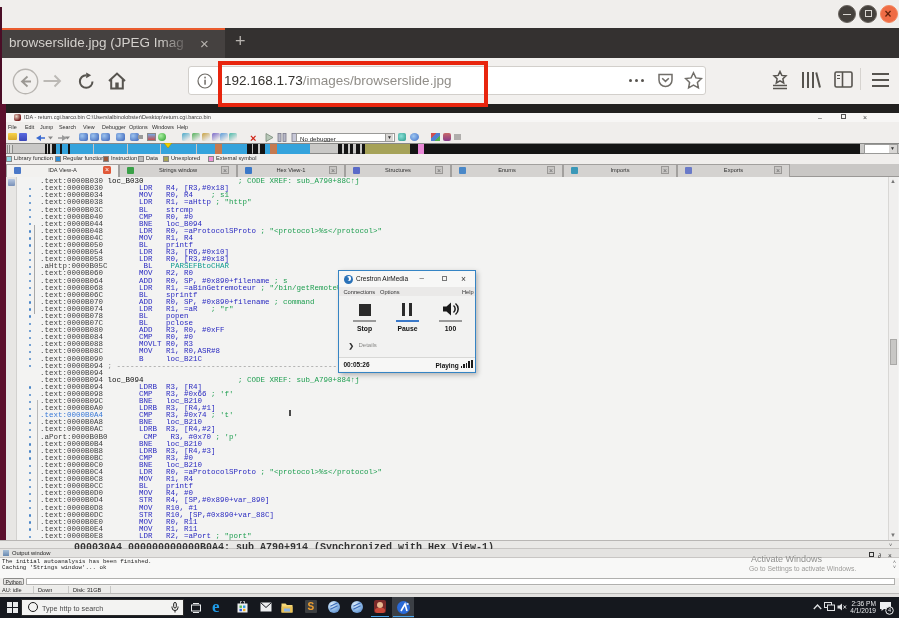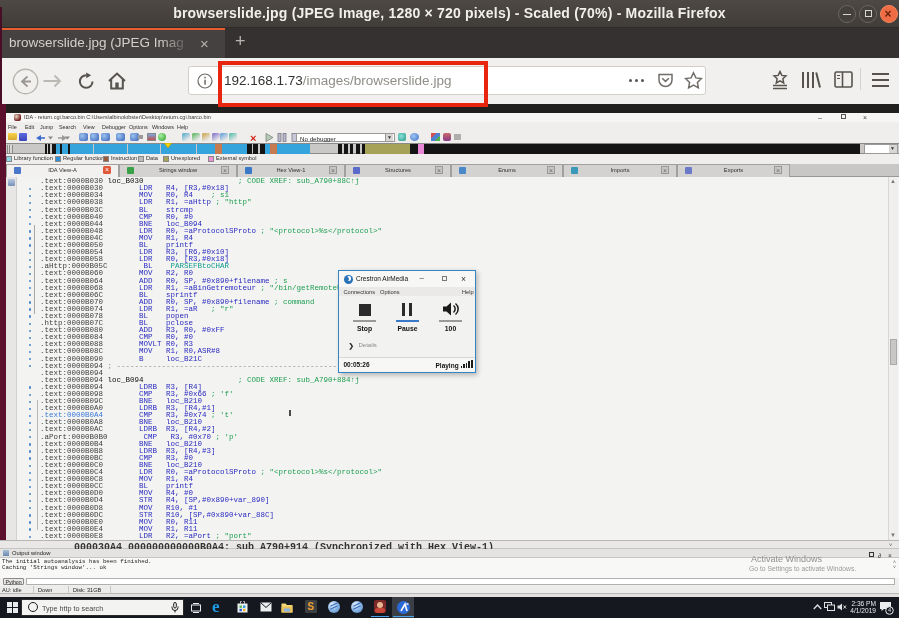--- a/index.html
+++ b/index.html
@@ -2,23 +2,20 @@
 <html><head><meta charset="utf-8">
 <style>
 *{margin:0;padding:0;box-sizing:border-box;}
 html,body{width:899px;height:618px;overflow:hidden;background:#000;}
 body{font-family:"Liberation Sans",sans-serif;}
 #st{position:absolute;left:0;top:0;width:899px;height:618px;overflow:hidden;background:#f0eeec;}
 .ab{position:absolute;}
 .mono{font-family:"Liberation Mono",monospace;}
 </style></head><body>
 <div id="st">
-<div class="ab" style="left:0;top:0;width:899px;height:28px;background:linear-gradient(#4e4945,#403c38);border-bottom:1px solid #2e2b29;">
-<div class="ab" style="left:0;top:5px;width:899px;text-align:center;font-size:14px;font-weight:bold;color:#f1efec;letter-spacing:.2px;">browserslide.jpg (JPEG Image, 1280 × 720 pixels) - Scaled (70%) - Mozilla Firefox</div>
-</div>
 <div class="ab" style="left:838px;top:4.5px;width:18px;height:18px;border-radius:50%;background:#44403c;border:1px solid #6b6560;">
       <div class="ab" style="left:4px;top:8px;width:8px;height:1.6px;background:#d9d6d2;"></div>
     </div>
     <div class="ab" style="left:859px;top:4.5px;width:18px;height:18px;border-radius:50%;background:#44403c;border:1px solid #6b6560;">
       <div class="ab" style="left:4.5px;top:4.5px;width:7px;height:7px;border:1.4px solid #d9d6d2;"></div>
     </div>
     <div class="ab" style="left:880px;top:4.5px;width:18px;height:18px;border-radius:50%;background:#ef6c45;border:1px solid #f5885e;">
       <div class="ab" style="left:3.5px;top:2px;width:10px;height:12px;color:#64230c;font-size:12px;font-weight:bold;line-height:12px;">×</div>
     </div>
     <div class="ab" style="left:0;top:28px;width:899px;height:30px;background:#343130;">
@@ -231,21 +228,21 @@
 <span style="color:#3e3e3e">.text:0000B054</span>        <span style="color:#2a2ac0">LDR   </span><span style="color:#2a2ac0">R3, [R6,#0x10]</span>
 <span style="color:#3e3e3e">.text:0000B058</span>        <span style="color:#2a2ac0">LDR   </span><span style="color:#2a2ac0">R0, [R3,#0x18]</span>
 <span style="color:#3e3e3e">.aHttp:0000B05C</span>        <span style="color:#2a2ac0">BL    </span><span style="color:#0f9b8e">PARSEFBtoCHAR</span>
 <span style="color:#3e3e3e">.text:0000B060</span>        <span style="color:#2a2ac0">MOV   </span><span style="color:#2a2ac0">R2, R0</span>
 <span style="color:#3e3e3e">.text:0000B064</span>        <span style="color:#2a2ac0">ADD   </span><span style="color:#2a2ac0">R0, SP, #0x890+filename</span> <span style="color:#1e9e50">; s</span>
 <span style="color:#3e3e3e">.text:0000B068</span>        <span style="color:#2a2ac0">LDR   </span><span style="color:#2a2ac0">R1, =aBinGetremoteur</span> <span style="color:#1e9e50">; "/bin/getRemoteURL.sh %s"</span>
 <span style="color:#3e3e3e">.text:0000B06C</span>        <span style="color:#2a2ac0">BL    </span><span style="color:#2a2ac0">sprintf</span>
 <span style="color:#3e3e3e">.text:0000B070</span>        <span style="color:#2a2ac0">ADD   </span><span style="color:#2a2ac0">R0, SP, #0x890+filename</span> <span style="color:#1e9e50">; command</span>
 <span style="color:#3e3e3e">.text:0000B074</span>        <span style="color:#2a2ac0">LDR   </span><span style="color:#2a2ac0">R1, =aR</span>   <span style="color:#1e9e50">; "r"</span>
 <span style="color:#3e3e3e">.text:0000B078</span>        <span style="color:#2a2ac0">BL    </span><span style="color:#2a2ac0">popen</span>
-<span style="color:#3e3e3e">.http:0000B07C</span>        <span style="color:#2a2ac0">BL    </span><span style="color:#2a2ac0">pclose</span>
+<span style="color:#3e3e3e">.text:0000B07C</span>        <span style="color:#2a2ac0">BL    </span><span style="color:#2a2ac0">pclose</span>
 <span style="color:#3e3e3e">.text:0000B080</span>        <span style="color:#2a2ac0">ADD   </span><span style="color:#2a2ac0">R3, R0, #0xFF</span>
 <span style="color:#3e3e3e">.text:0000B084</span>        <span style="color:#2a2ac0">CMP   </span><span style="color:#2a2ac0">R0, #0</span>
 <span style="color:#3e3e3e">.text:0000B088</span>        <span style="color:#2a2ac0">MOVLT </span><span style="color:#2a2ac0">R0, R3</span>
 <span style="color:#3e3e3e">.text:0000B08C</span>        <span style="color:#2a2ac0">MOV   </span><span style="color:#2a2ac0">R1, R0,ASR#8</span>
 <span style="color:#3e3e3e">.text:0000B090</span>        <span style="color:#2a2ac0">B     </span><span style="color:#2a2ac0">loc_B21C</span>
 <span style="color:#3e3e3e">.text:0000B094</span> <span style="color:#8a8a8a">; -----------------------------------------------------</span>
 <span style="color:#3e3e3e">.text:0000B094</span>
 <span style="color:#3e3e3e">.text:0000B094</span> <span style="color:#111111">loc_B094</span>                     <span style="color:#1e9e50">; CODE XREF: sub_A790+884↑j</span>
 <span style="color:#3e3e3e">.text:0000B094</span>        <span style="color:#2a2ac0">LDRB  </span><span style="color:#2a2ac0">R3, [R4]</span>
 <span style="color:#3e3e3e">.text:0000B098</span>        <span style="color:#2a2ac0">CMP   </span><span style="color:#2a2ac0">R3, #0x66</span> <span style="color:#1e9e50">; 'f'</span>

